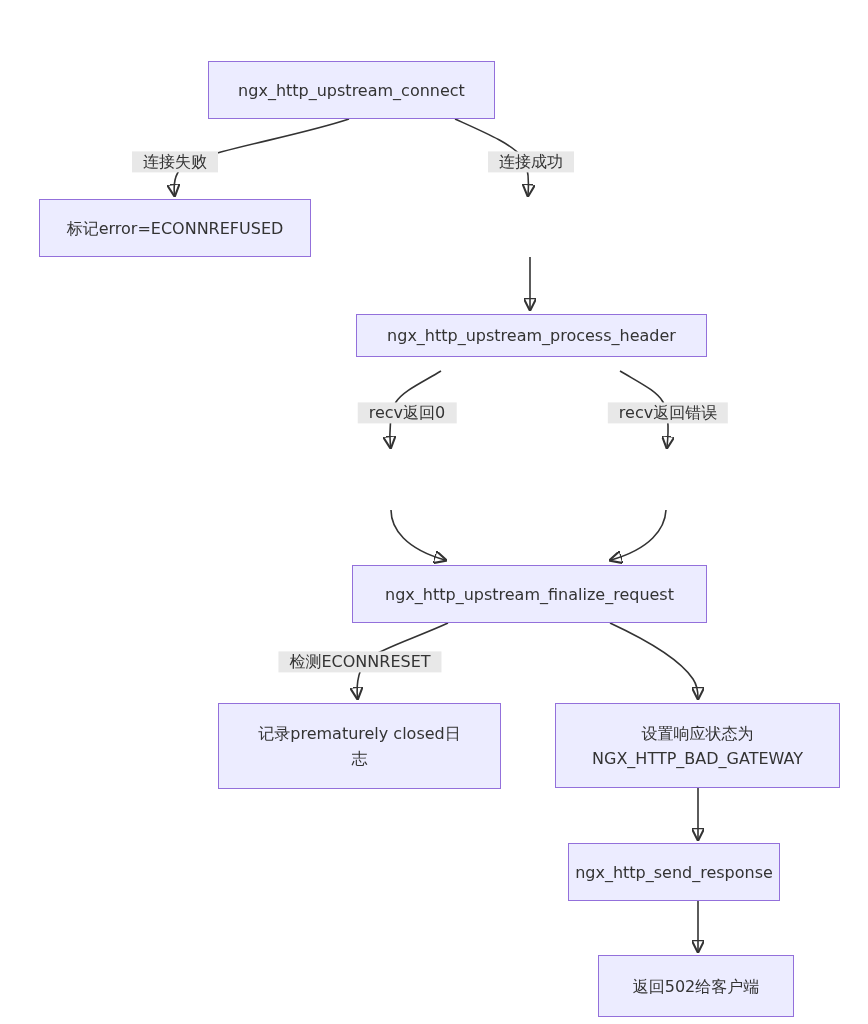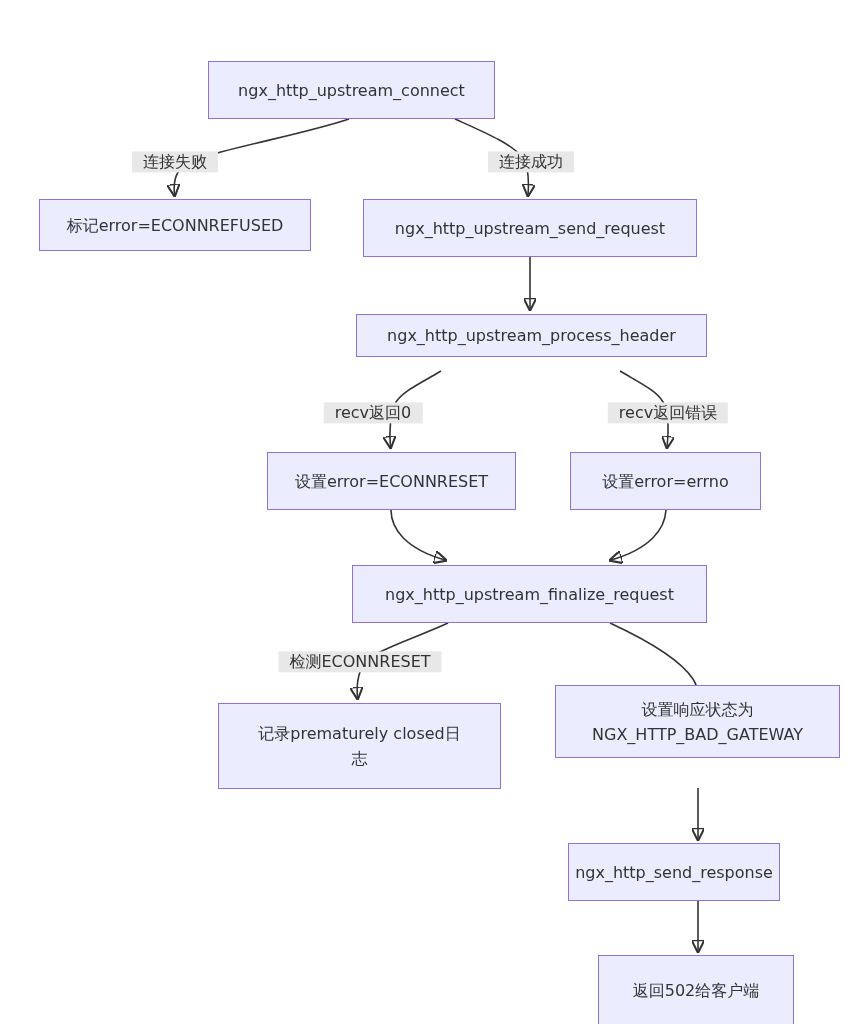--- a/index.html
+++ b/index.html
@@ -67,45 +67,42 @@
     <path d="M 391 488 C 391 507, 406 527, 445 538" marker-end="url(#arrow)"></path>
     <path d="M 666 488 C 665 507, 650 527, 611 538" marker-end="url(#arrow)"></path>
     <path d="M 448 601 C 420 614, 383 626, 369 636 C 359 644, 356 661, 357.5 676" marker-end="url(#arrow)"></path>
     <path d="M 610 601 C 651 620, 681 639, 693 657 C 697 663, 698 669, 698 676" marker-end="url(#arrow)"></path>
     <path d="M 698 766 L 698 817" marker-end="url(#arrow)"></path>
     <path d="M 698 879 L 698 929" marker-end="url(#arrow)"></path>
   </svg>
 
   <div class="node" style="left:208px; top:39px; width:287px; height:58px;">ngx_http_upstream_connect</div>
 
-  <div class="node" style="left:39px; top:177px; width:272px; height:52px;">标记error=ECONNREFUSED</div>
+  <div class="node" style="left:39px; top:177px; width:272px; height:58px;">标记error=ECONNREFUSED</div>
 
-  <div class="node" style="left:363px; top:177px; width:334px; height:58px;">ngx_http_upstream_send_request</div>
 
   <div class="node" style="left:356px; top:292px; width:351px; height:43px;">ngx_http_upstream_process_header</div>
 
-  <div class="node" style="left:267px; top:430px; width:249px; height:58px;">设置error=ECONNRESET</div>
 
-  <div class="node" style="left:570px; top:430px; width:191px; height:58px;">设置error=errno</div>
 
   <div class="node" style="left:218px; top:681px; width:283px; height:86px;">记录prematurely closed日
 志</div>
 
   <div class="node" style="left:352px; top:543px; width:355px; height:58px;">ngx_http_upstream_finalize_request</div>
 
-  <div class="node" style="left:555px; top:663px; width:285px; height:73px;">设置响应状态为
+  <div class="node" style="left:555px; top:681px; width:285px; height:85px;">设置响应状态为
 NGX_HTTP_BAD_GATEWAY</div>
 
   <div class="node" style="left:568px; top:821px; width:212px; height:58px;">ngx_http_send_response</div>
 
-  <div class="node" style="left:598px; top:933px; width:196px; height:70px;">返回502给客户端</div>
+  <div class="node" style="left:598px; top:933px; width:196px; height:62px;">返回502给客户端</div>
 
   <span class="edge-label" style="left:175px; top:140px;">连接失败</span>
 
   <span class="edge-label" style="left:531px; top:140px;">连接成功</span>
 
-  <span class="edge-label" style="left:373px; top:391px;">recv返回0</span>
+  <span class="edge-label" style="left:407px; top:391px;">recv返回0</span>
 
   <span class="edge-label" style="left:668px; top:391px;">recv返回错误</span>
 
   <span class="edge-label" style="left:360px; top:640px;">检测ECONNRESET</span>
 
 </div>
 
 </body></html>

